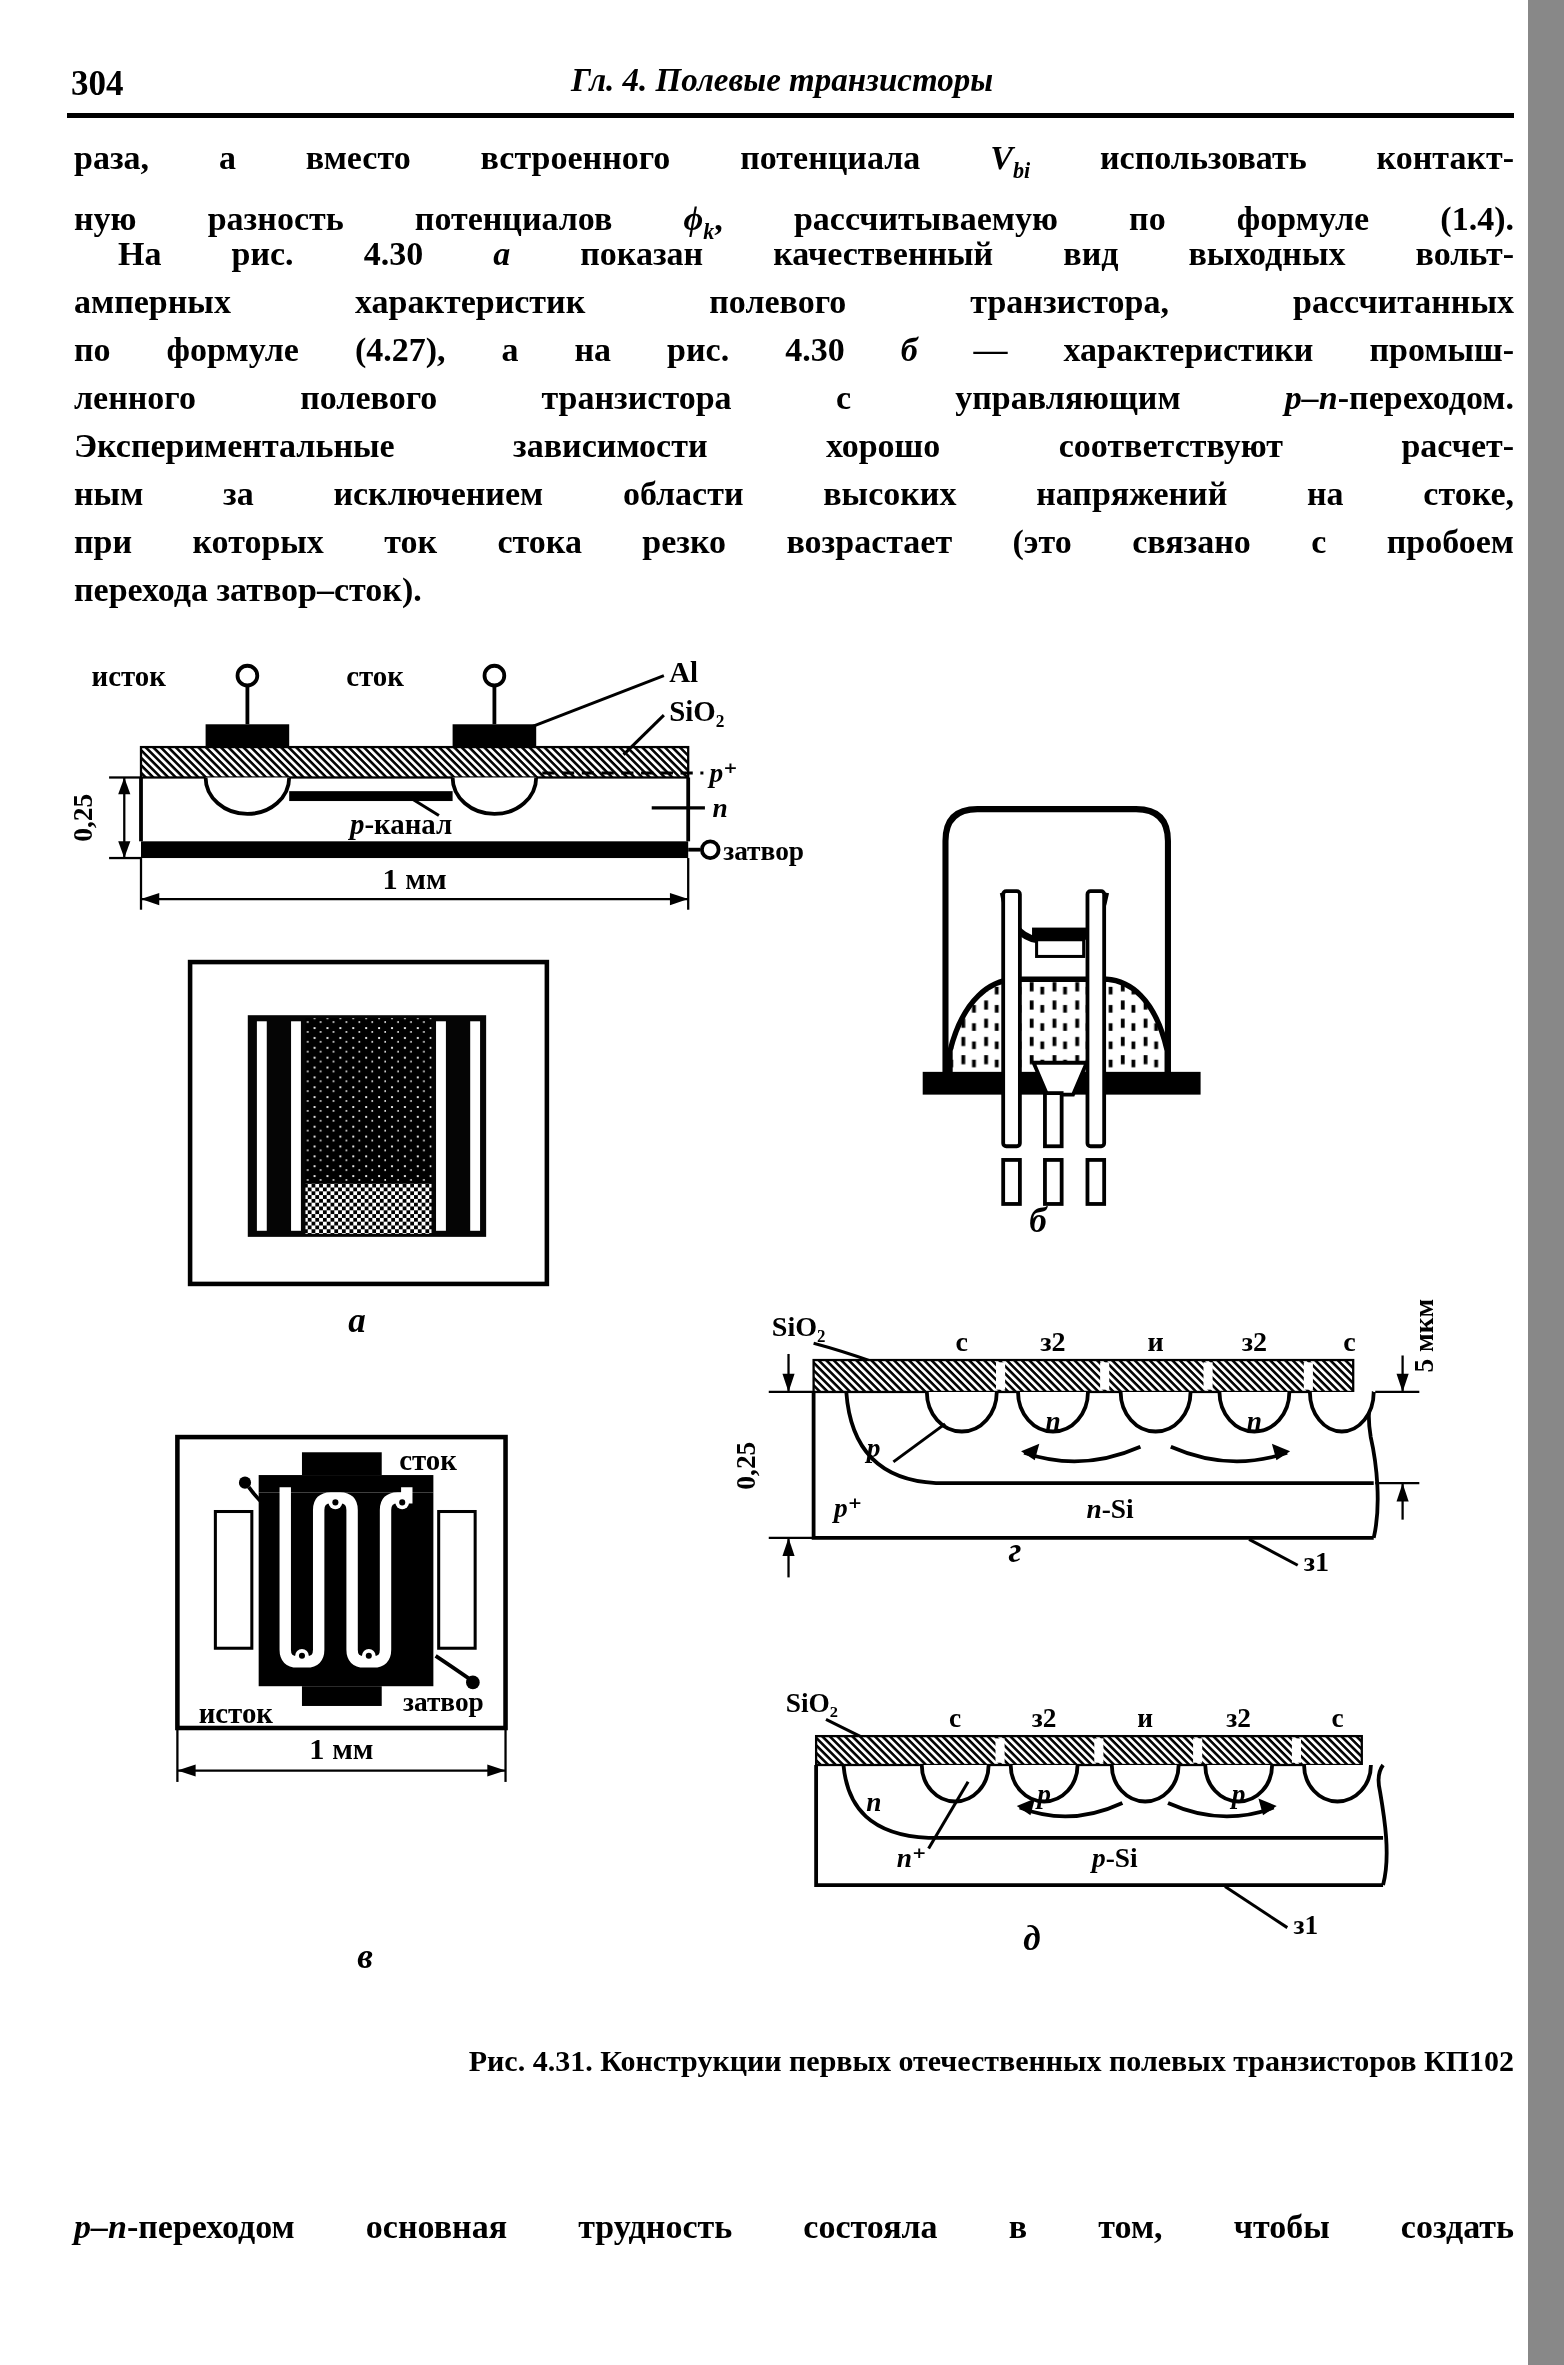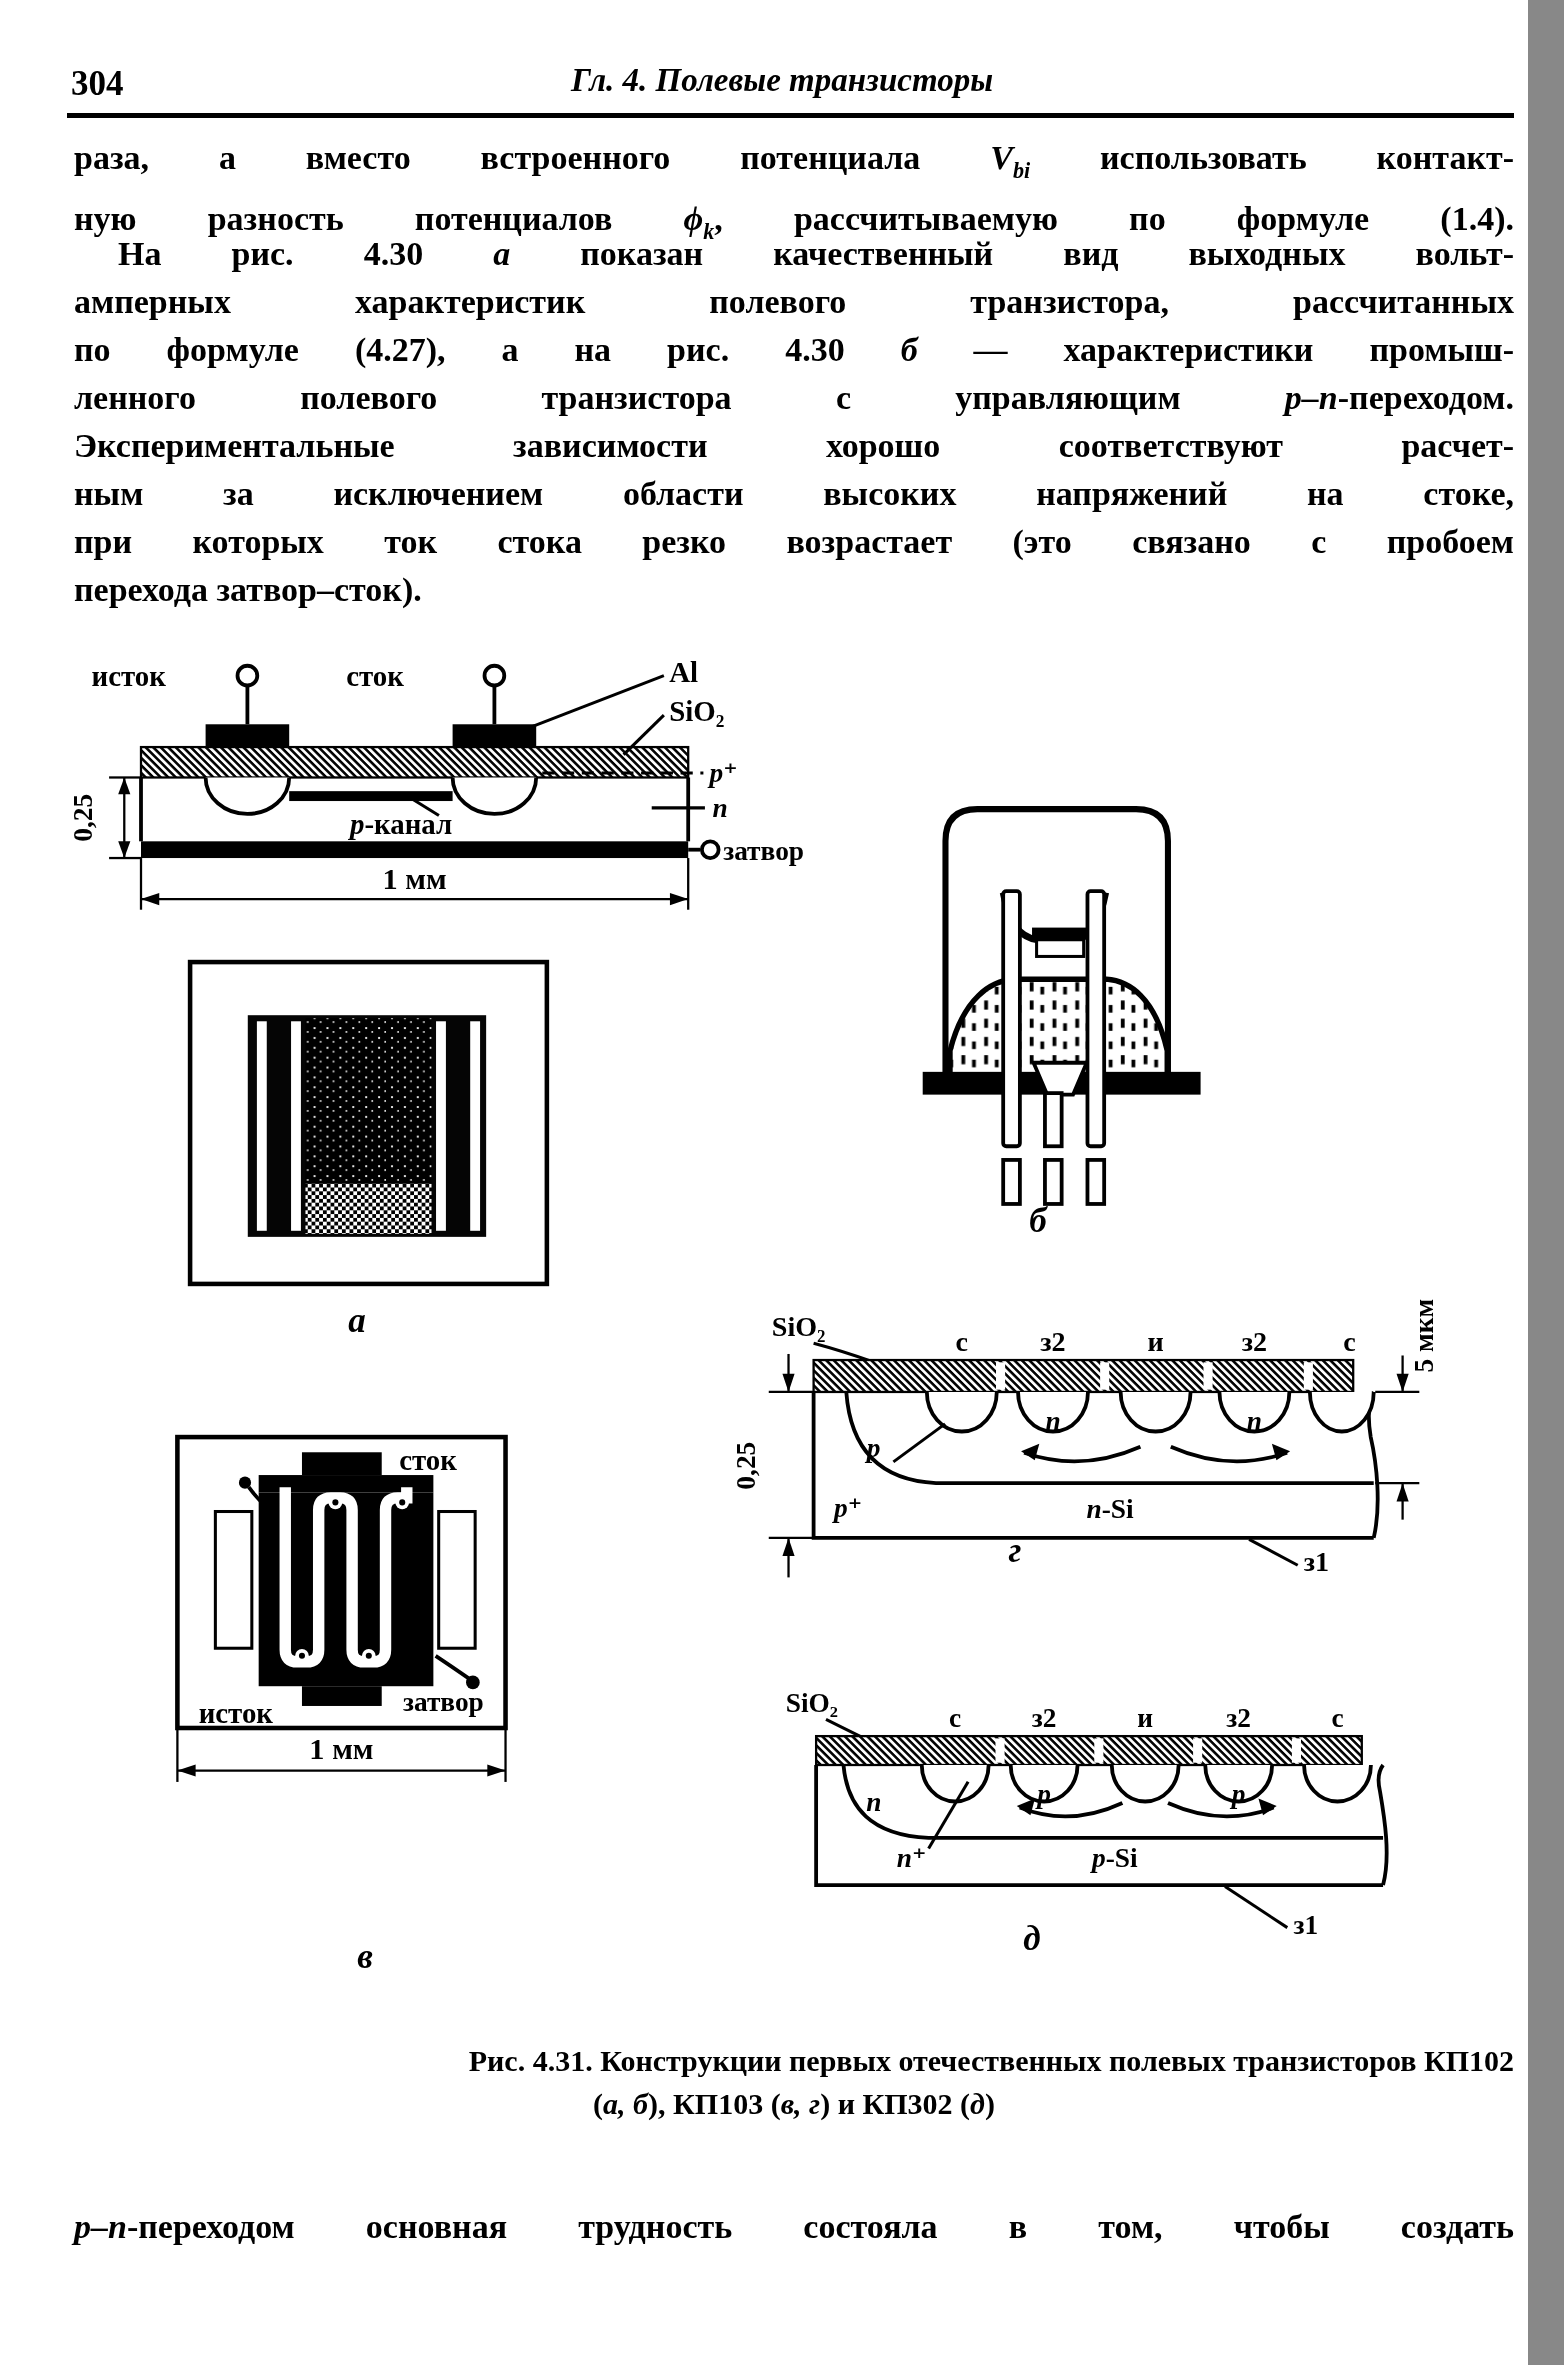--- a/index.html
+++ b/index.html
@@ -293,20 +293,19 @@
     <text class="t36" x="690" y="352">з1</text>
   </svg>
 
   <div class="fig-letter" style="left:334px;top:1301px;">а</div>
   <div class="fig-letter" style="left:1015px;top:1201px;">б</div>
   <div class="fig-letter" style="left:342px;top:1937px;">в</div>
   <div class="fig-letter" style="left:992px;top:1531px;">г</div>
   <div class="fig-letter" style="left:1009px;top:1919px;">д</div>
 
   <div class="caption cap1">Рис. 4.31. Конструкции первых отечественных полевых транзисторов КП102</div>
-  <div class="caption cap2"><span>(</span><span class="it">а, б</span><span>), КП103 (</span><span class="it">в, г</span><span>) и КП302 (</span><span class="it">д</span><span>)</span></div>
 
   <div class="para p3">
     <div class="bline"><span class="it">p–n</span><span>-переходом основная трудность состояла в том, чтобы создать</span></div>
   </div>
 
 </div>
 
 
 </body></html>

